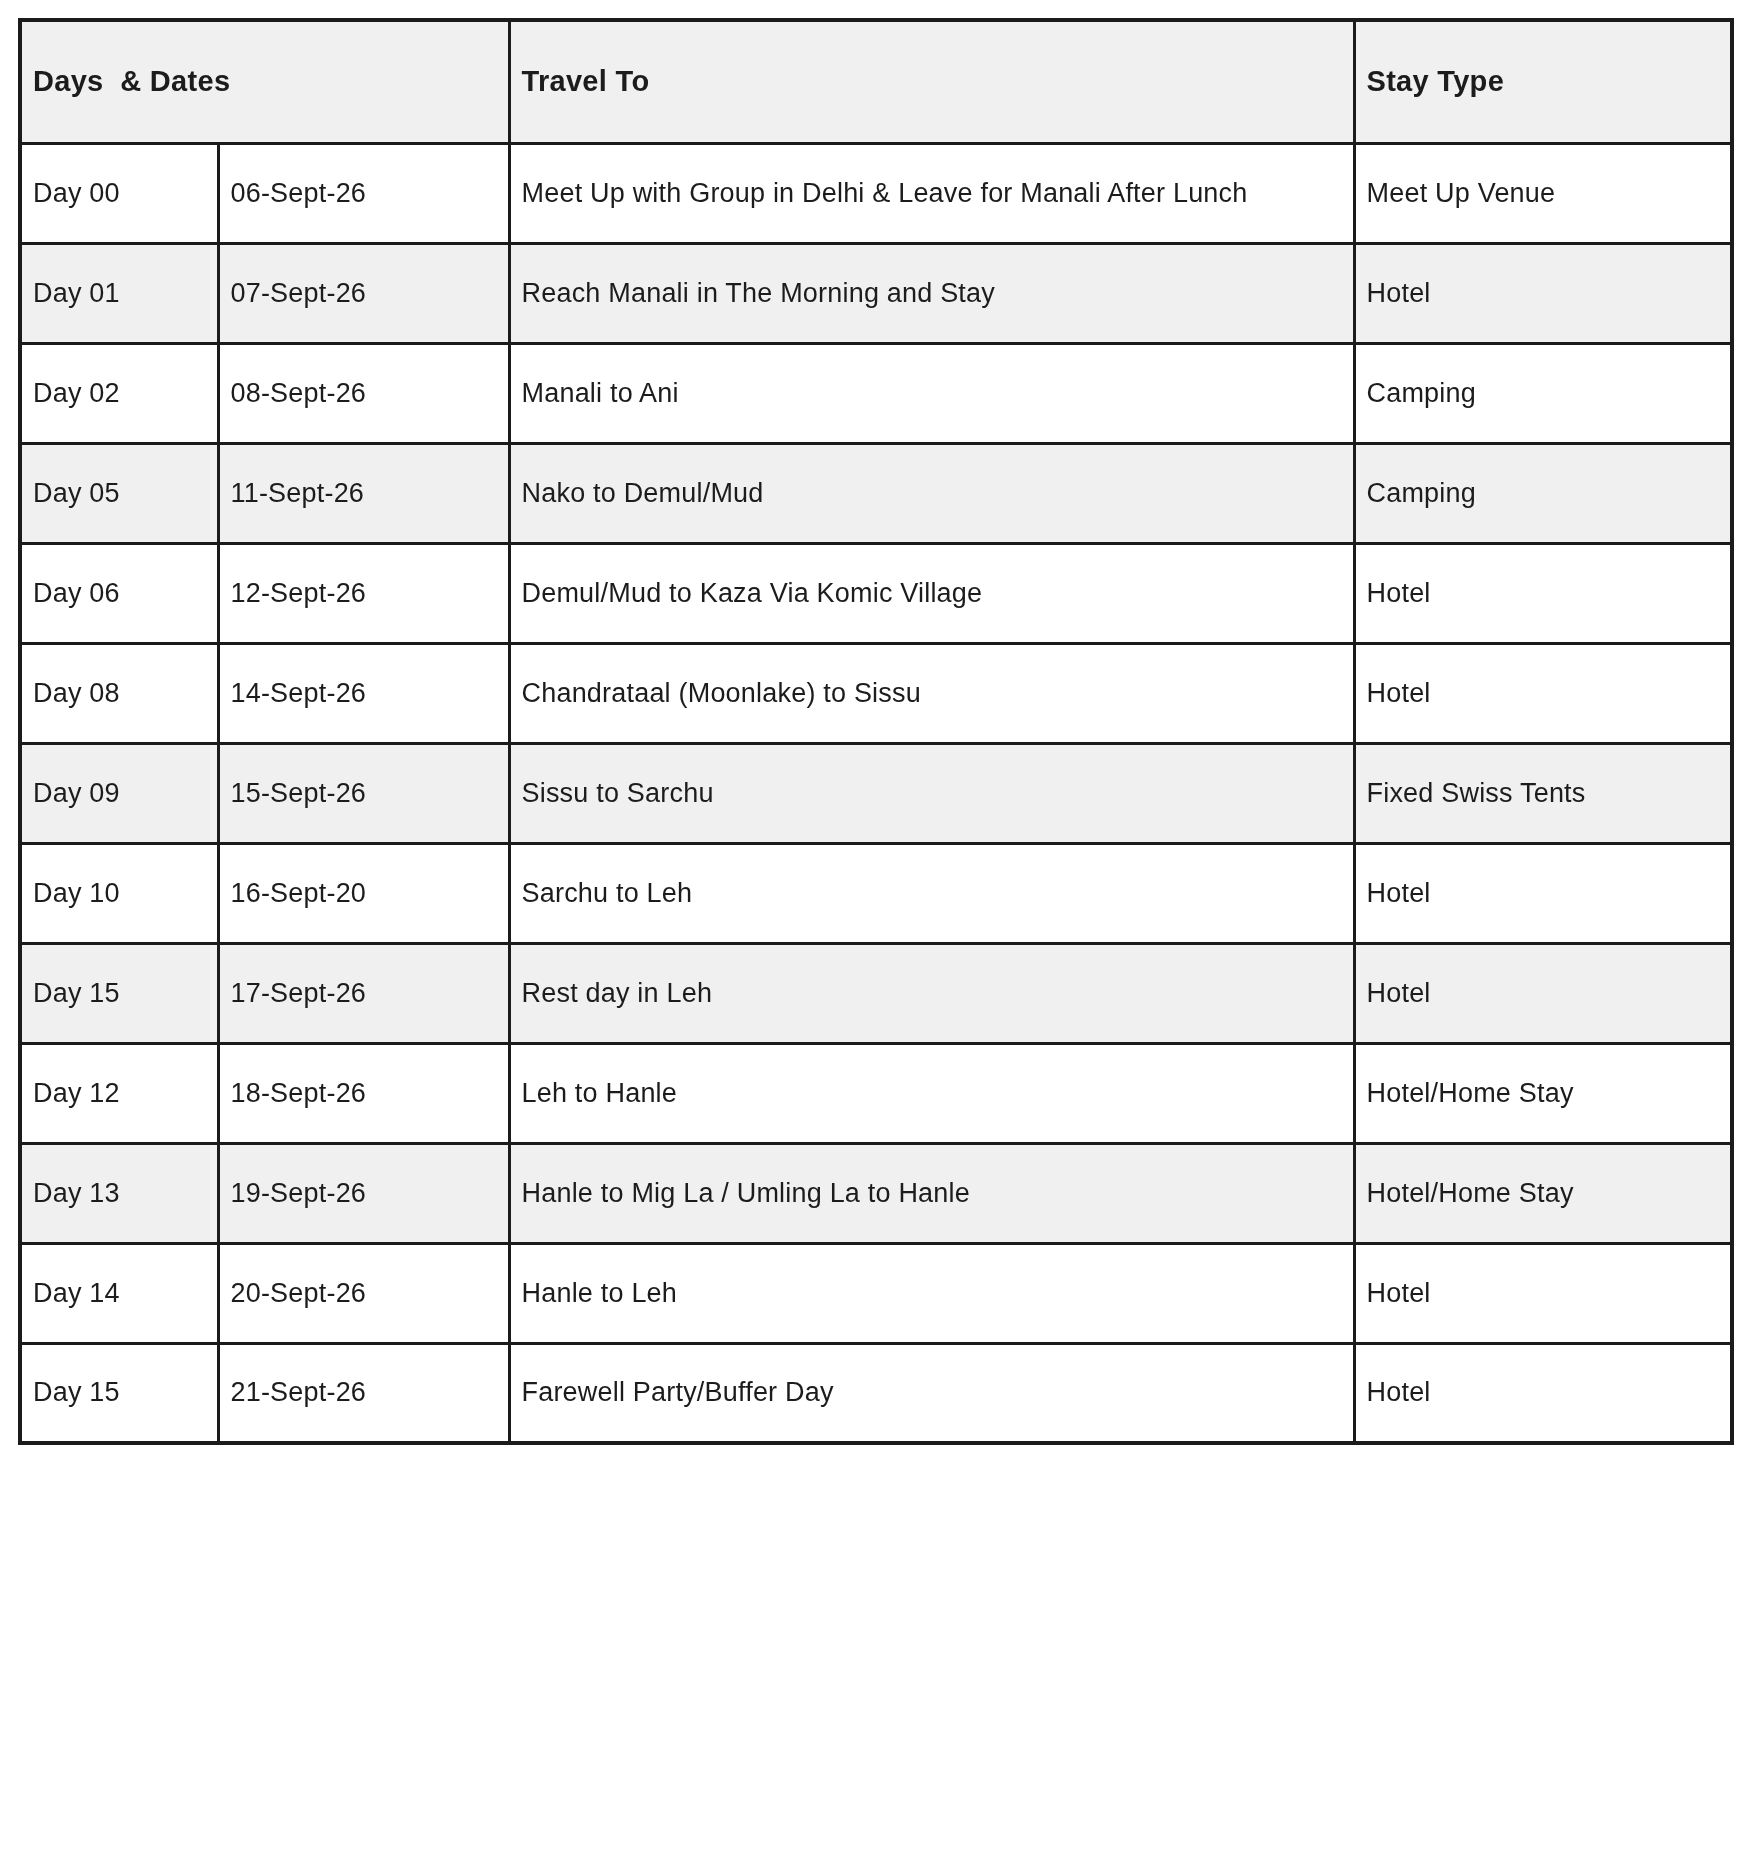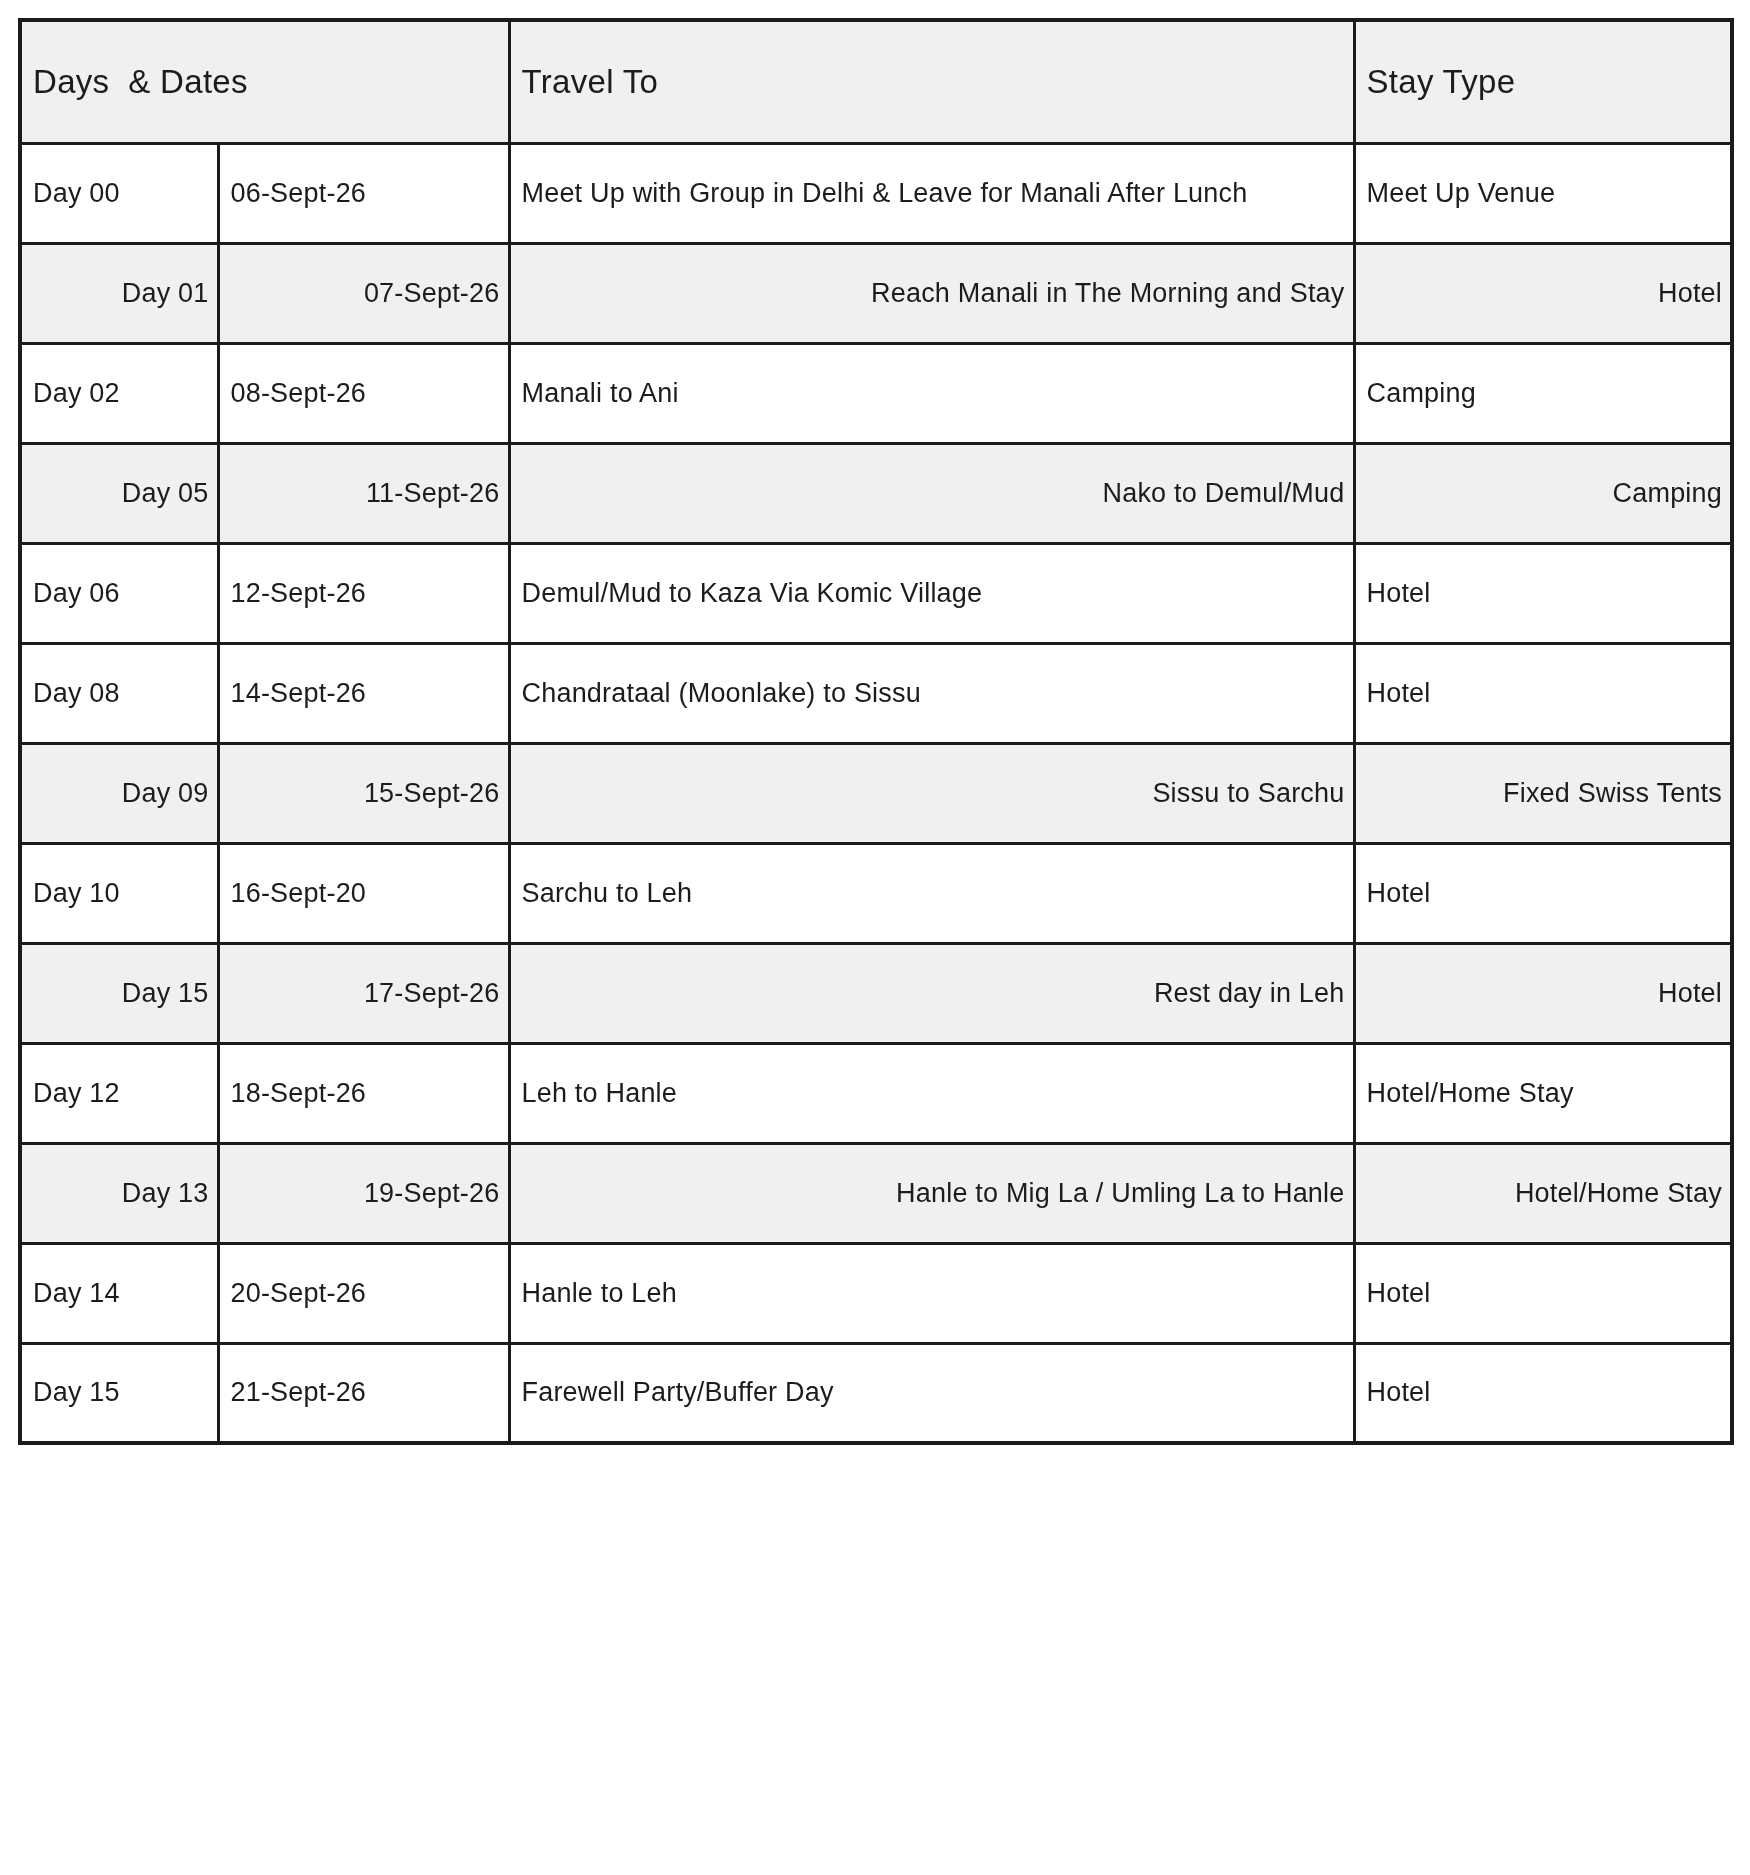--- a/index.html
+++ b/index.html
@@ -33,36 +33,35 @@
   th,td{
     border:3px solid var(--border-color);
     vertical-align:middle;
     text-align:left;
     padding:0 8px 0 11px;
     white-space:nowrap;
     overflow:hidden;
   }
   th{
     height:123px;
-    font-size:33px;
-    font-weight:400;
+    font-size:29px;
+    font-weight:700;
     letter-spacing:0.3px;
     background:var(--header-bg);
     white-space:pre-wrap;
   }
   td{
     height:100px;
     font-size:27px;
     font-weight:400;
     letter-spacing:0.2px;
     background:var(--row-bg);
   }
   tr.shaded td{
     background:var(--shaded-bg);
-    text-align:right;
   }
 </style>
 </head>
 <body>
 
 <table class="itinerary">
   <colgroup>
     <col class="col-day">
     <col class="col-date">
     <col class="col-travel">

